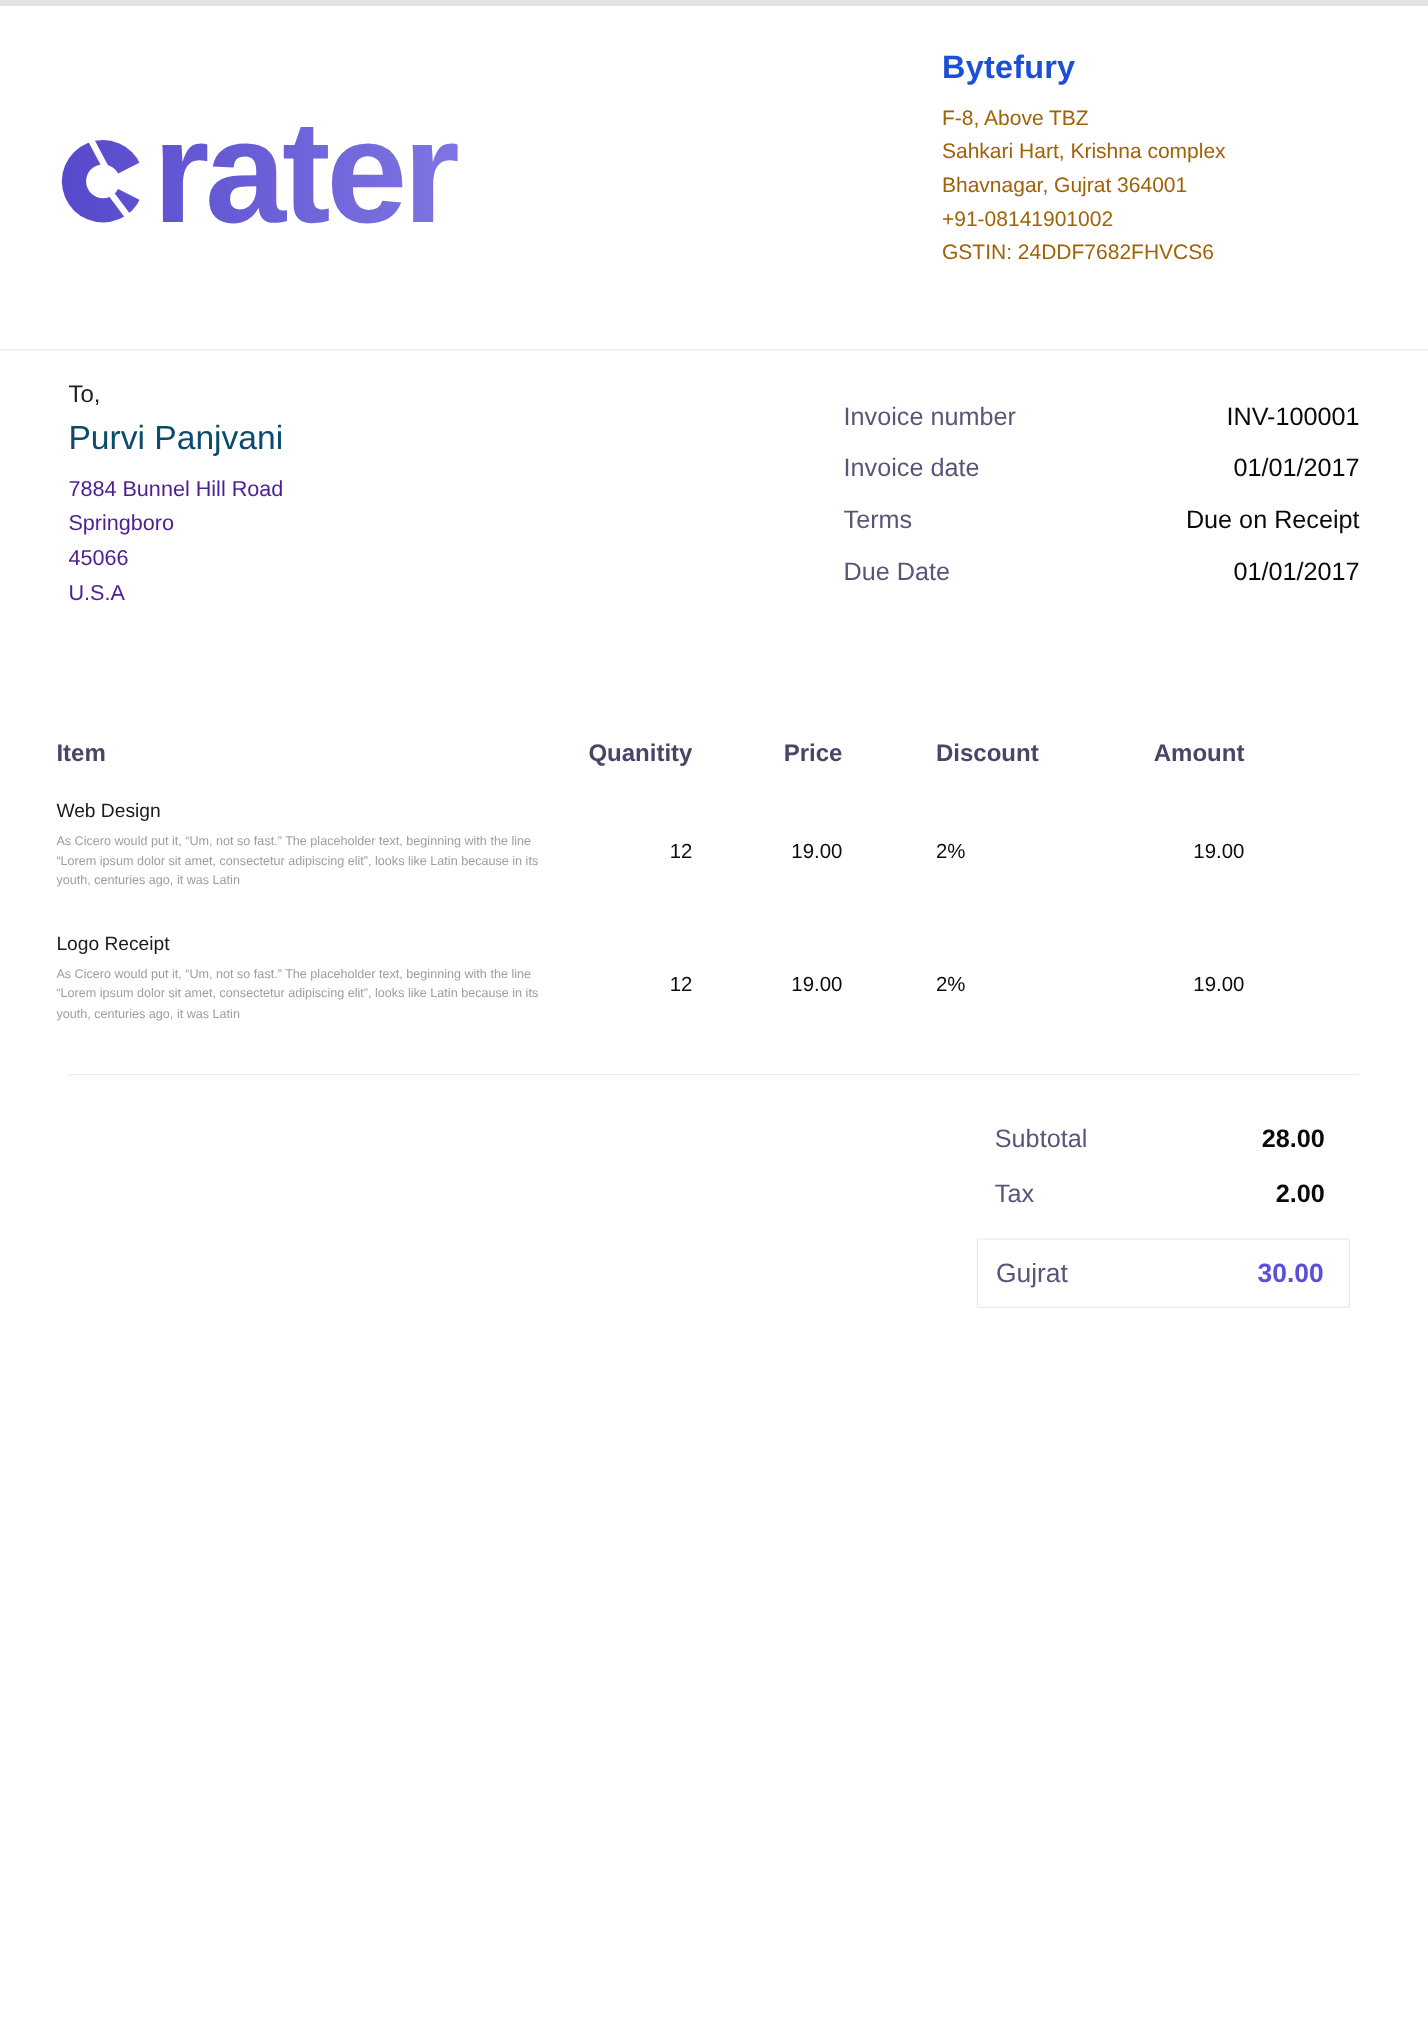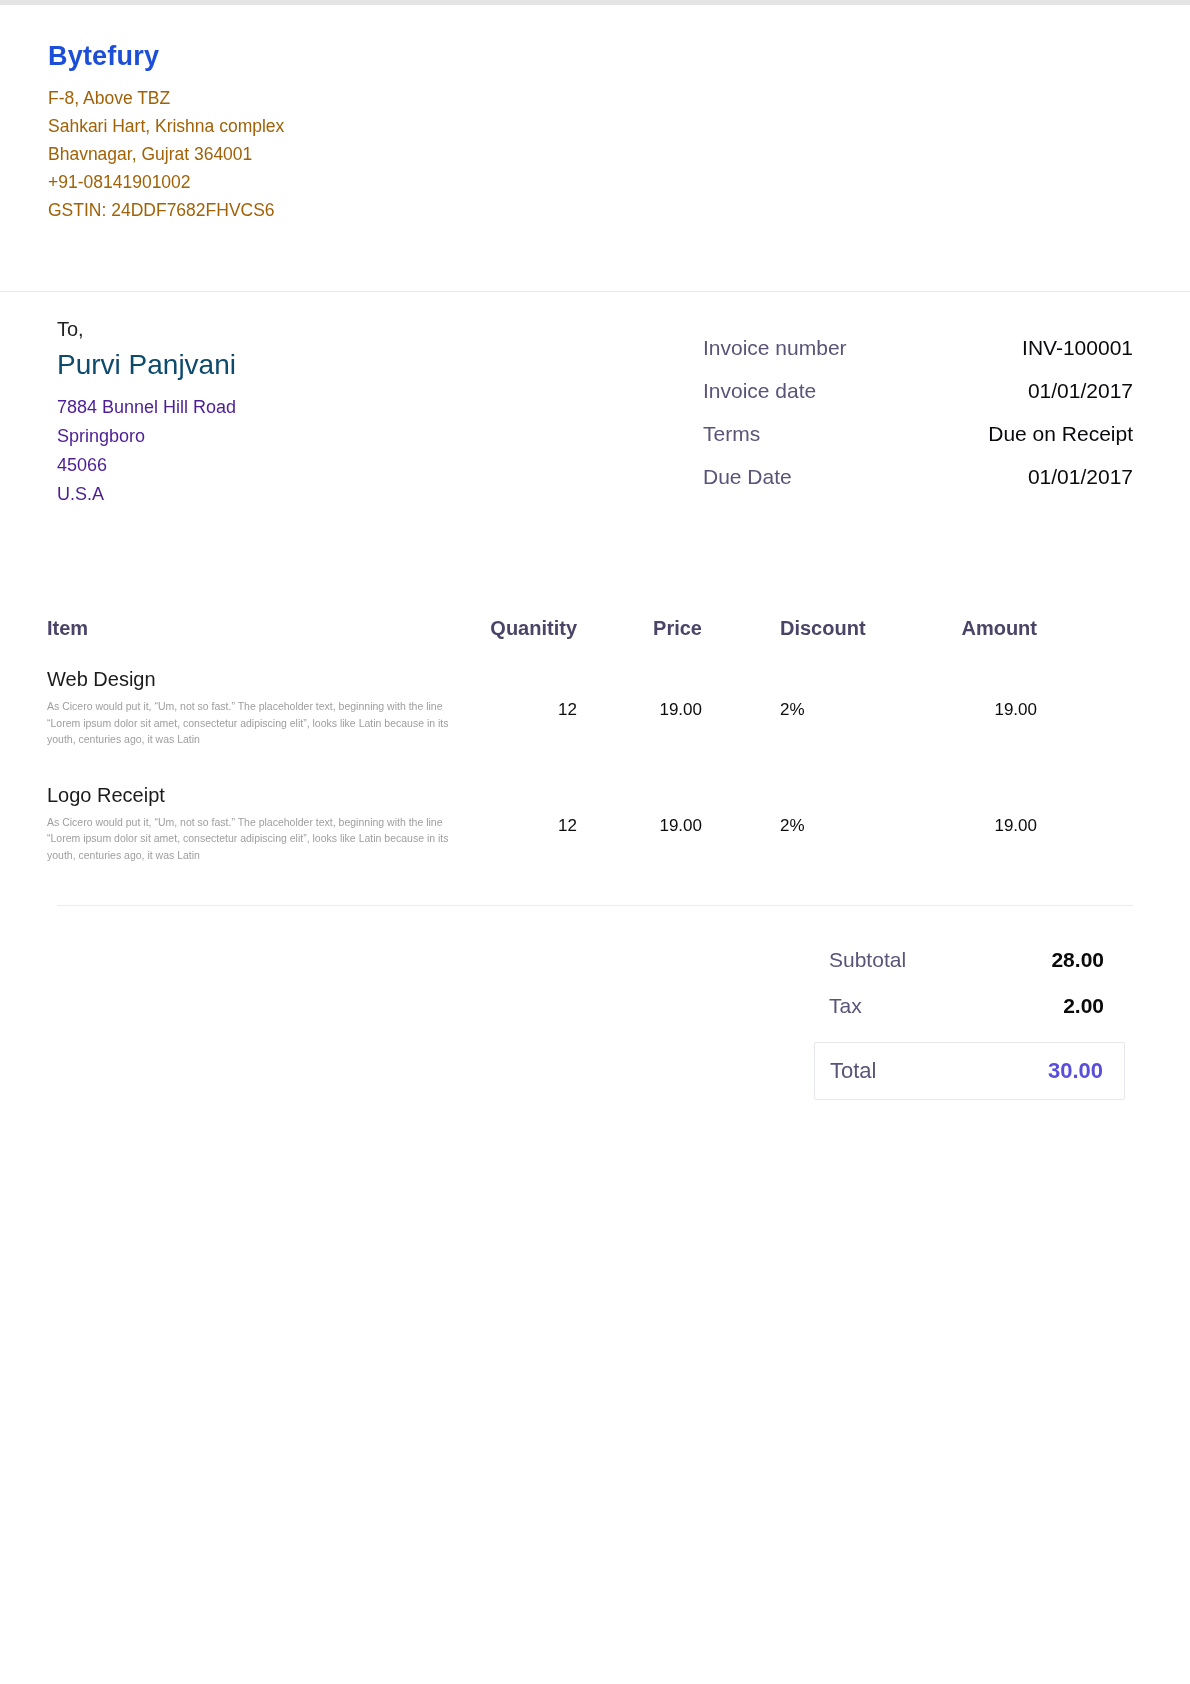--- a/index.html
+++ b/index.html
@@ -38,21 +38,21 @@
   .grid-row {
     display: grid;
     grid-template-columns: 420px 110px 125px 185px 150px;
     padding-right: 86px;
   }
   .col-head { font-size: 20px; font-weight: bold; color: #4b4467; }
   .col-head.qty, .col-head.price, .col-head.amount { text-align: right; }
   .col-head.discount { text-align: left; padding-left: 78px; }
   .item-row { margin-top: 28px; }
   .item-row + .item-row { margin-top: 36px; }
-  .item-name { font-size: 20px; color: #1b1b1b; margin-bottom: 7px; }
+  .item-name { font-size: 16px; color: #1b1b1b; margin-bottom: 7px; }
   .item-desc { font-size: 10.5px; color: #9e9e9e; line-height: 16.5px; width: 420px; }
   .cell-num { font-size: 17px; color: #0c0c0c; padding-top: 32px; text-align: right; }
   .cell-num.discount { text-align: left; padding-left: 78px; }
 
   .divider { height: 1px; background: #ebebf2; margin: 42px 57px 0; }
 
   
   .totals { width: 311px; margin: 42px 65px 0 auto; }
   .t-row { display: flex; justify-content: space-between; align-items: flex-start; padding: 0 21px 0 15px; margin-bottom: 22px; }
   .t-label { font-size: 21px; color: #5b5378; }
@@ -64,20 +64,38 @@
   }
   .total-box .t-label { font-size: 22px; }
   .total-box .t-value { font-size: 22px; color: #5a4fdb; }
 </style>
 </head>
 <body>
 
 <div class="top-strip"></div>
 
 <div class="header">
+  <div class="logo-wrap">
+    <svg viewBox="0 0 500 150">
+      <defs>
+        <linearGradient id="brandGrad" gradientUnits="userSpaceOnUse" x1="0" y1="0" x2="480" y2="0">
+          <stop offset="0" stop-color="#5649cb"></stop>
+          <stop offset="1" stop-color="#8a80e8"></stop>
+        </linearGradient>
+      </defs>
+      <g>
+        <path fill="url(#brandGrad)" fill-rule="evenodd" d="M43,52 a39,39 0 1,0 0,78 a39,39 0 1,0 0,-78 Z
+             M43,75 a16,16 0 1,1 0,32 a16,16 0 1,1 0,-32 Z"></path>
+        <polygon points="43,91 88,68 88,114" fill="#ffffff"></polygon>
+        <line x1="46" y1="79" x2="29" y2="47" stroke="#ffffff" stroke-width="6"></line>
+        <line x1="50" y1="102" x2="71" y2="130" stroke="#ffffff" stroke-width="6"></line>
+      </g>
+      <text x="90" y="130" font-family="Liberation Sans, sans-serif" font-weight="bold" font-size="138" letter-spacing="-4" fill="url(#brandGrad)">rater</text>
+    </svg>
+  </div>
   <div class="company">
     <div class="company-name">Bytefury</div>
     <div class="company-line">F-8, Above TBZ</div>
     <div class="company-line">Sahkari Hart, Krishna complex</div>
     <div class="company-line">Bhavnagar, Gujrat 364001</div>
     <div class="company-line">+91-08141901002</div>
     <div class="company-line">GSTIN: 24DDF7682FHVCS6</div>
   </div>
 </div>
 
@@ -147,16 +165,16 @@
 <div class="totals">
   <div class="t-row">
     <span class="t-label">Subtotal</span>
     <span class="t-value">28.00</span>
   </div>
   <div class="t-row">
     <span class="t-label">Tax</span>
     <span class="t-value">2.00</span>
   </div>
   <div class="total-box">
-    <span class="t-label">Total</span>
+    <span class="t-label">Gujrat</span>
     <span class="t-value">30.00</span>
   </div>
 </div>
 
 </body></html>

